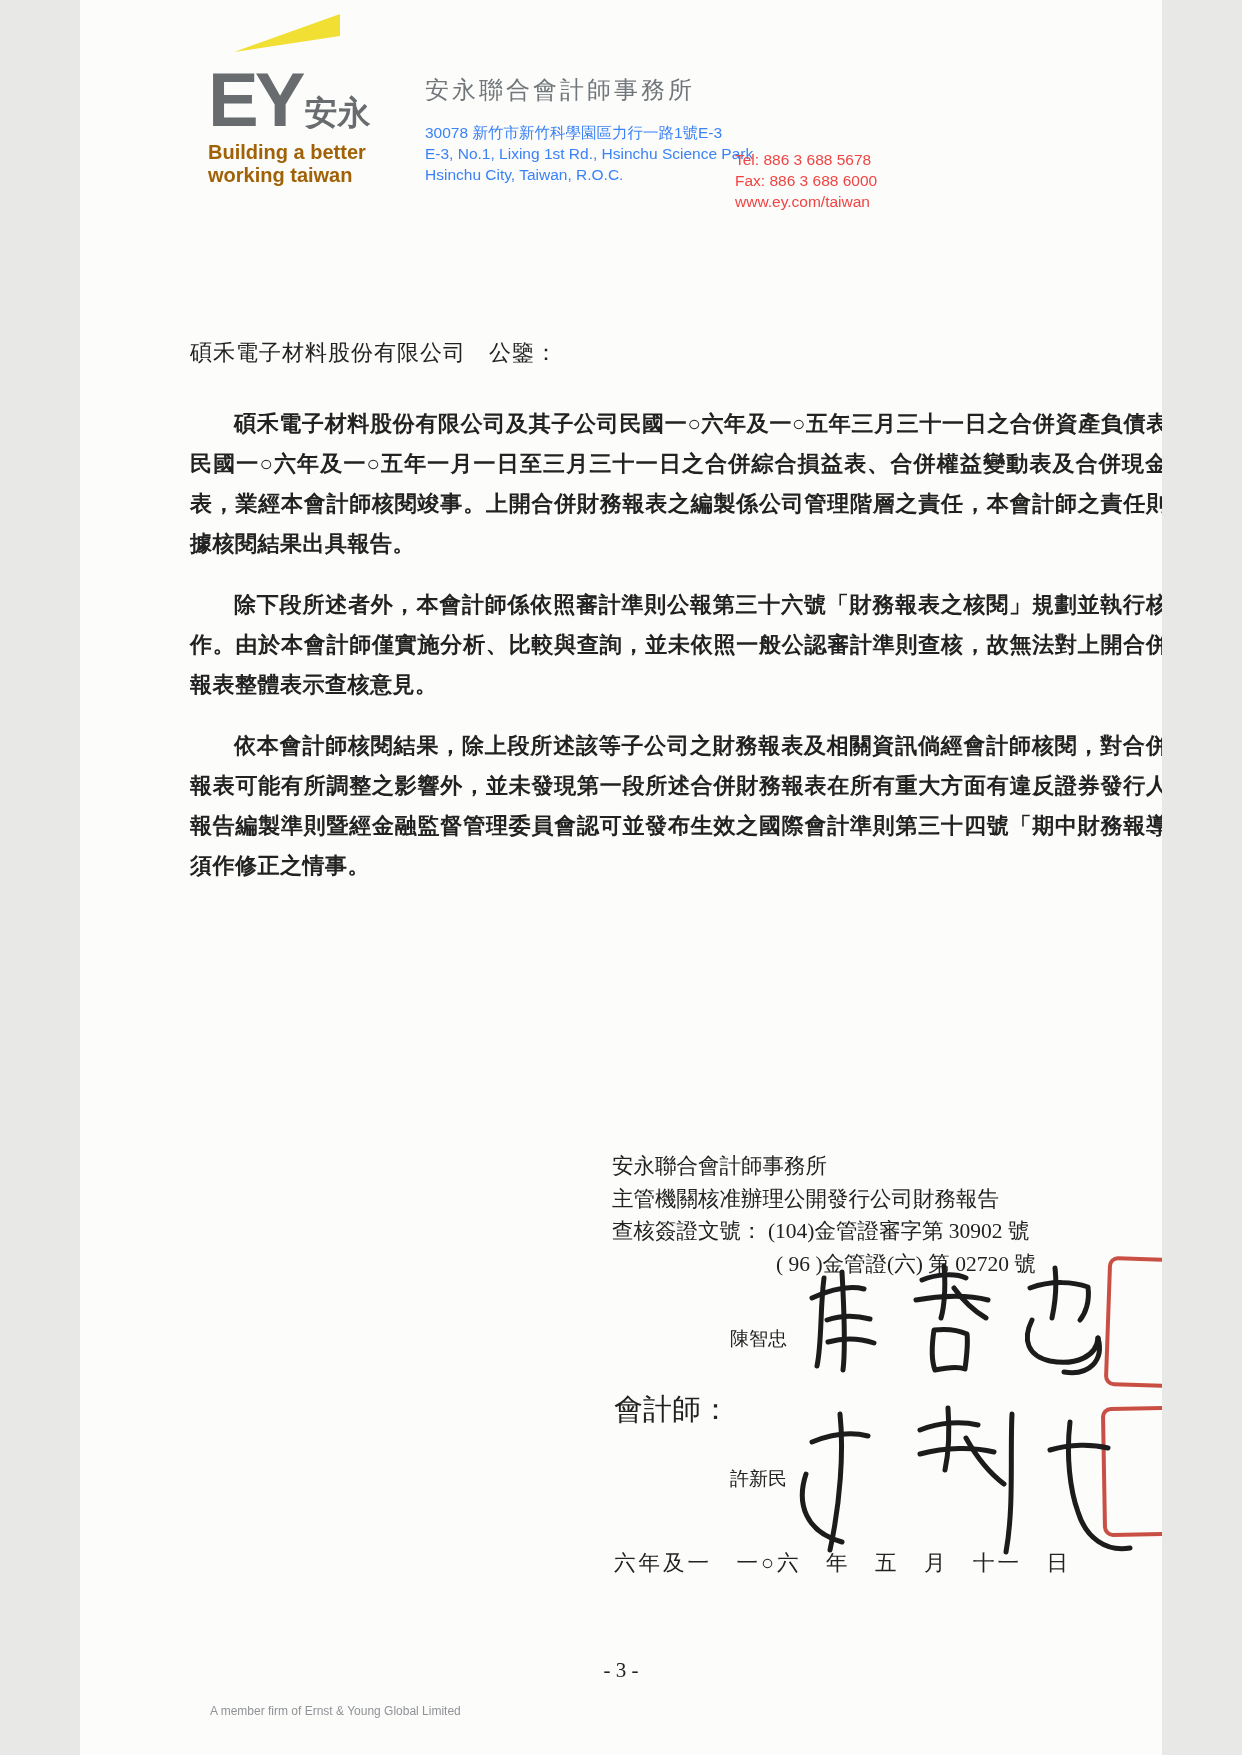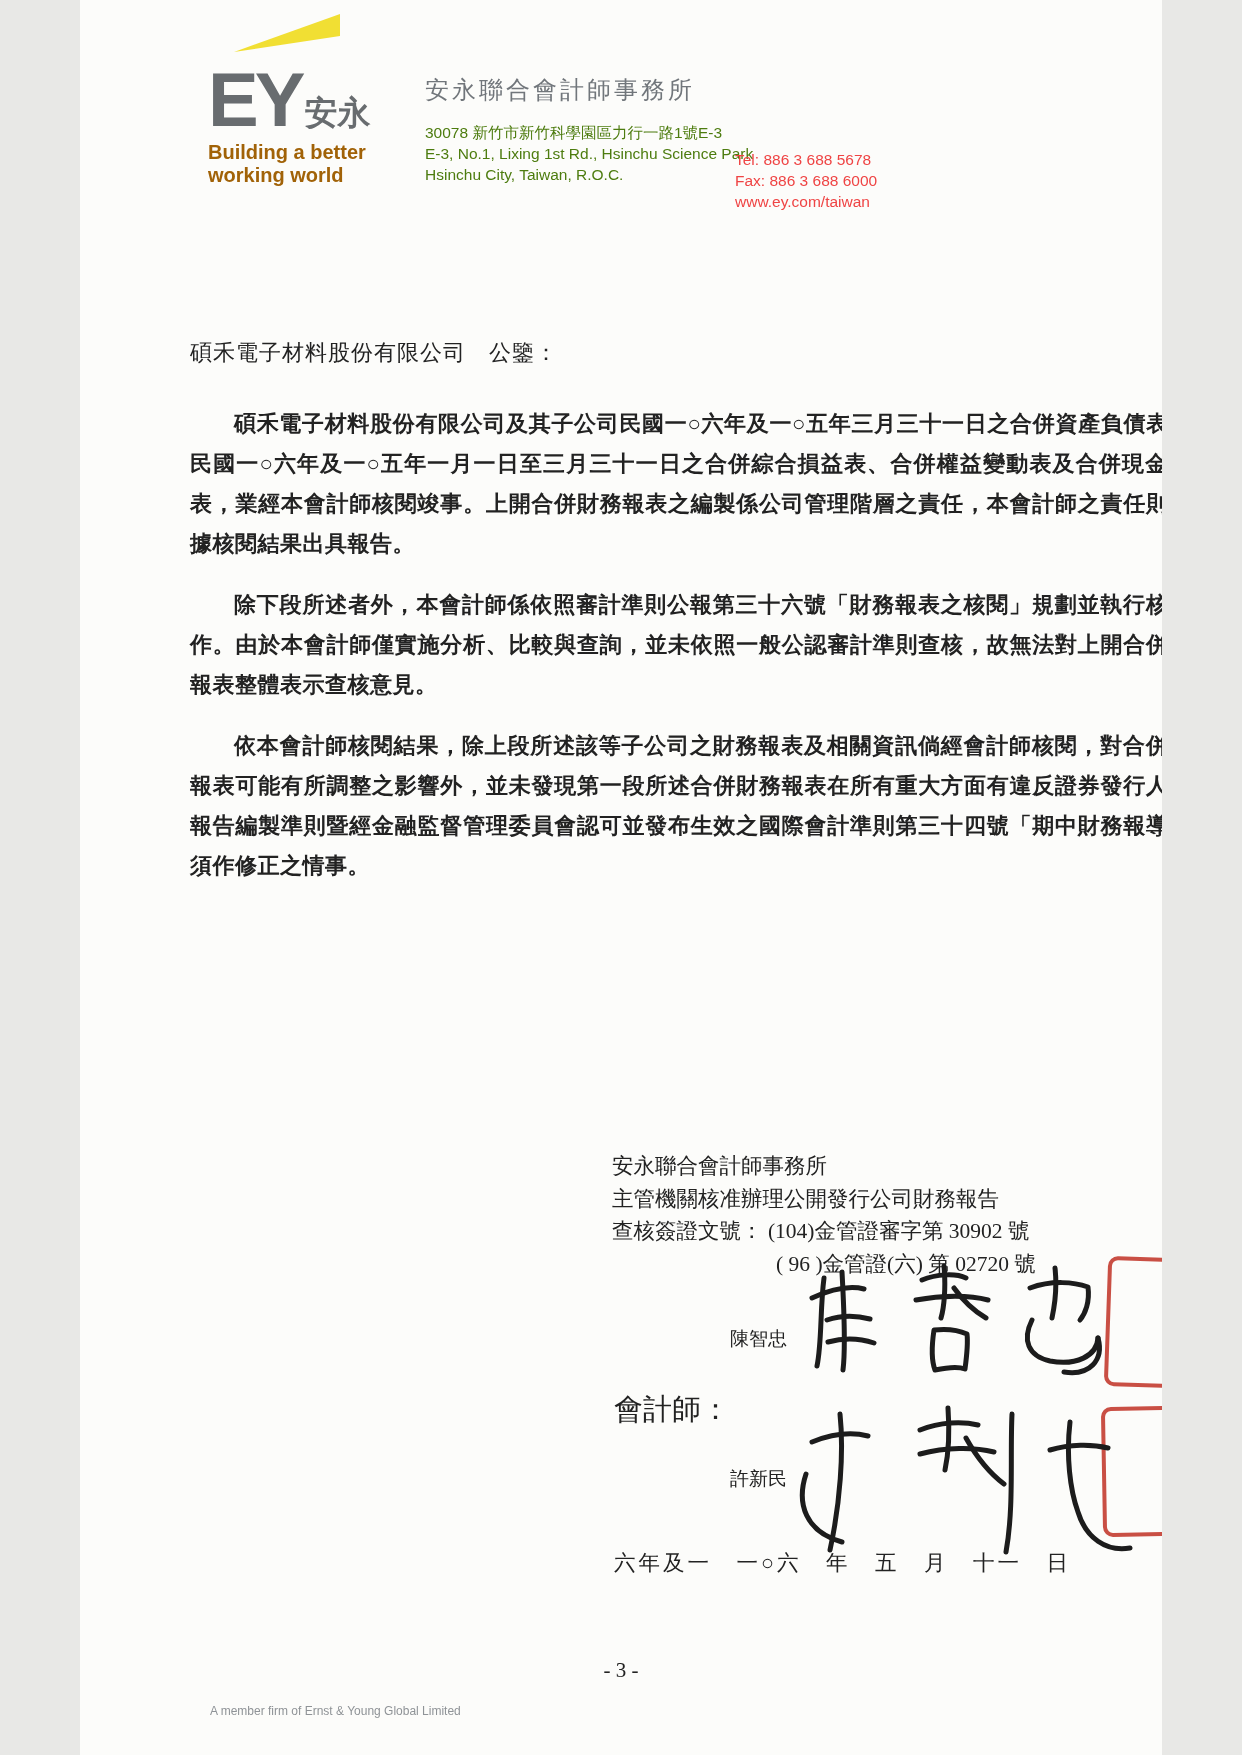--- a/index.html
+++ b/index.html
@@ -18,21 +18,21 @@
         clip-path:polygon(0 95%,100% 0,100% 55%);}
   .ey-row{display:flex;align-items:flex-end;margin-top:16px;
           font-family:"Liberation Sans","DejaVu Sans",sans-serif;color:#686c6f;}
   .ey-word{font-size:76px;font-weight:800;line-height:0.78;letter-spacing:-4px;}
   .ey-cjk{font-size:33px;font-weight:700;line-height:1;margin-left:3px;}
   .tagline{margin-top:12px;font-family:"Liberation Sans","DejaVu Sans",sans-serif;
            font-size:20px;font-weight:700;color:#a16207;line-height:23px;}
   .firm-info{position:absolute;left:345px;top:74px;
              font-family:"Liberation Sans","DejaVu Sans",sans-serif;color:#71767b;}
   .firm-name{font-size:24px;letter-spacing:3px;}
-  .addr{margin-top:16px;font-size:15.5px;line-height:21px;color:#4d7c0f;}
+  .addr{margin-top:16px;font-size:15.5px;line-height:21px;color:#3b82f6;}
   .contact{position:absolute;left:655px;top:112px;
            font-family:"Liberation Sans","DejaVu Sans",sans-serif;
            font-size:15.5px;line-height:21px;color:#ef4444;margin-top:37px;}
   
   .title{position:absolute;top:272px;left:0;width:100%;text-align:center;
          font-size:25px;letter-spacing:5px;}
   .addressee{position:absolute;left:110px;top:338px;font-size:22px;letter-spacing:1px;}
   .body{position:absolute;left:110px;top:404px;width:1024px;font-weight:bold;}
   .body p{margin:0 0 21px 0;font-size:22px;line-height:40px;
           text-align:justify;text-indent:2em;letter-spacing:0.5px;}
@@ -65,21 +65,21 @@
 <div class="page">
 
   <div class="logo">
     <div class="beam"></div>
     <div class="ey-row">
       <span class="ey-word">EY</span>
       <span class="ey-cjk">安永</span>
     </div>
     <div class="tagline">
       <div>Building a better</div>
-      <div>working world</div>
+      <div>working taiwan</div>
     </div>
   </div>
 
   <div class="firm-info">
     <div class="firm-name">安永聯合會計師事務所</div>
     <div class="addr">
       <div>30078 新竹市新竹科學園區力行一路1號E-3</div>
       <div>E-3, No.1, Lixing 1st Rd., Hsinchu Science Park</div>
       <div>Hsinchu City, Taiwan, R.O.C.</div>
     </div>

